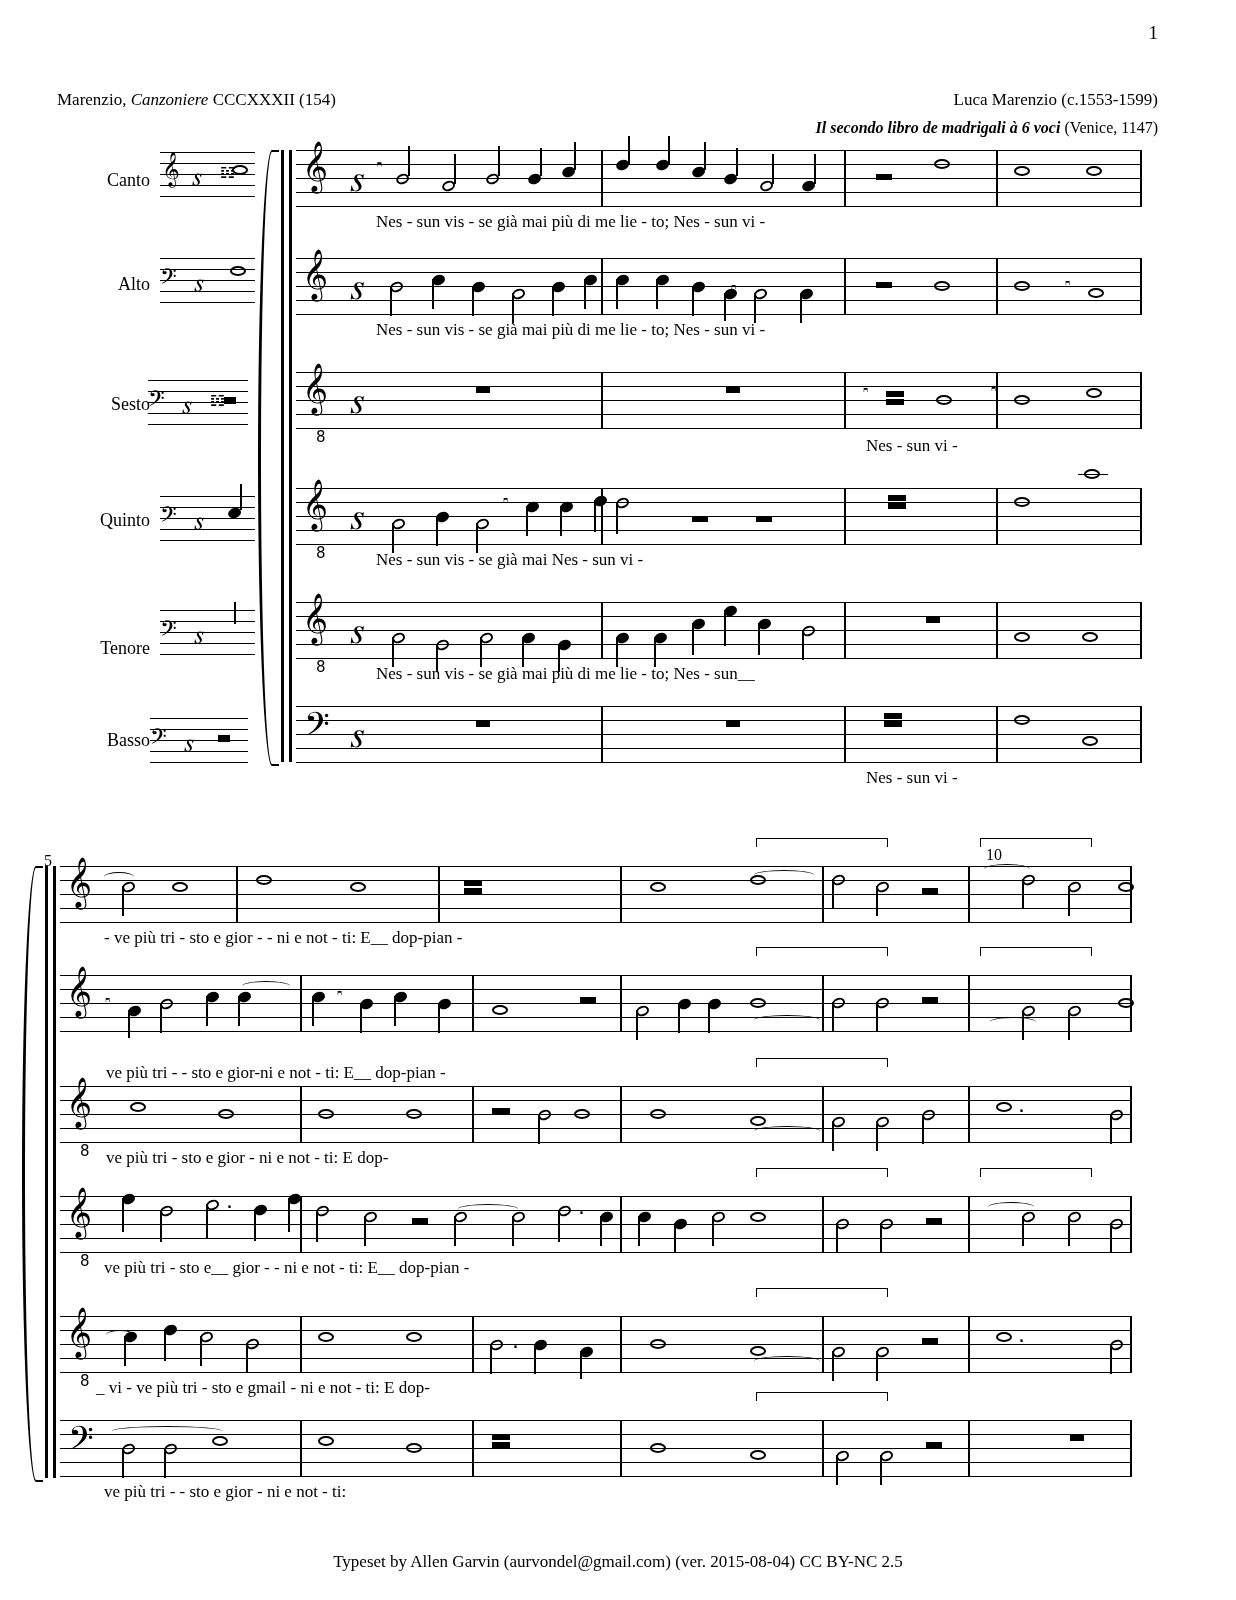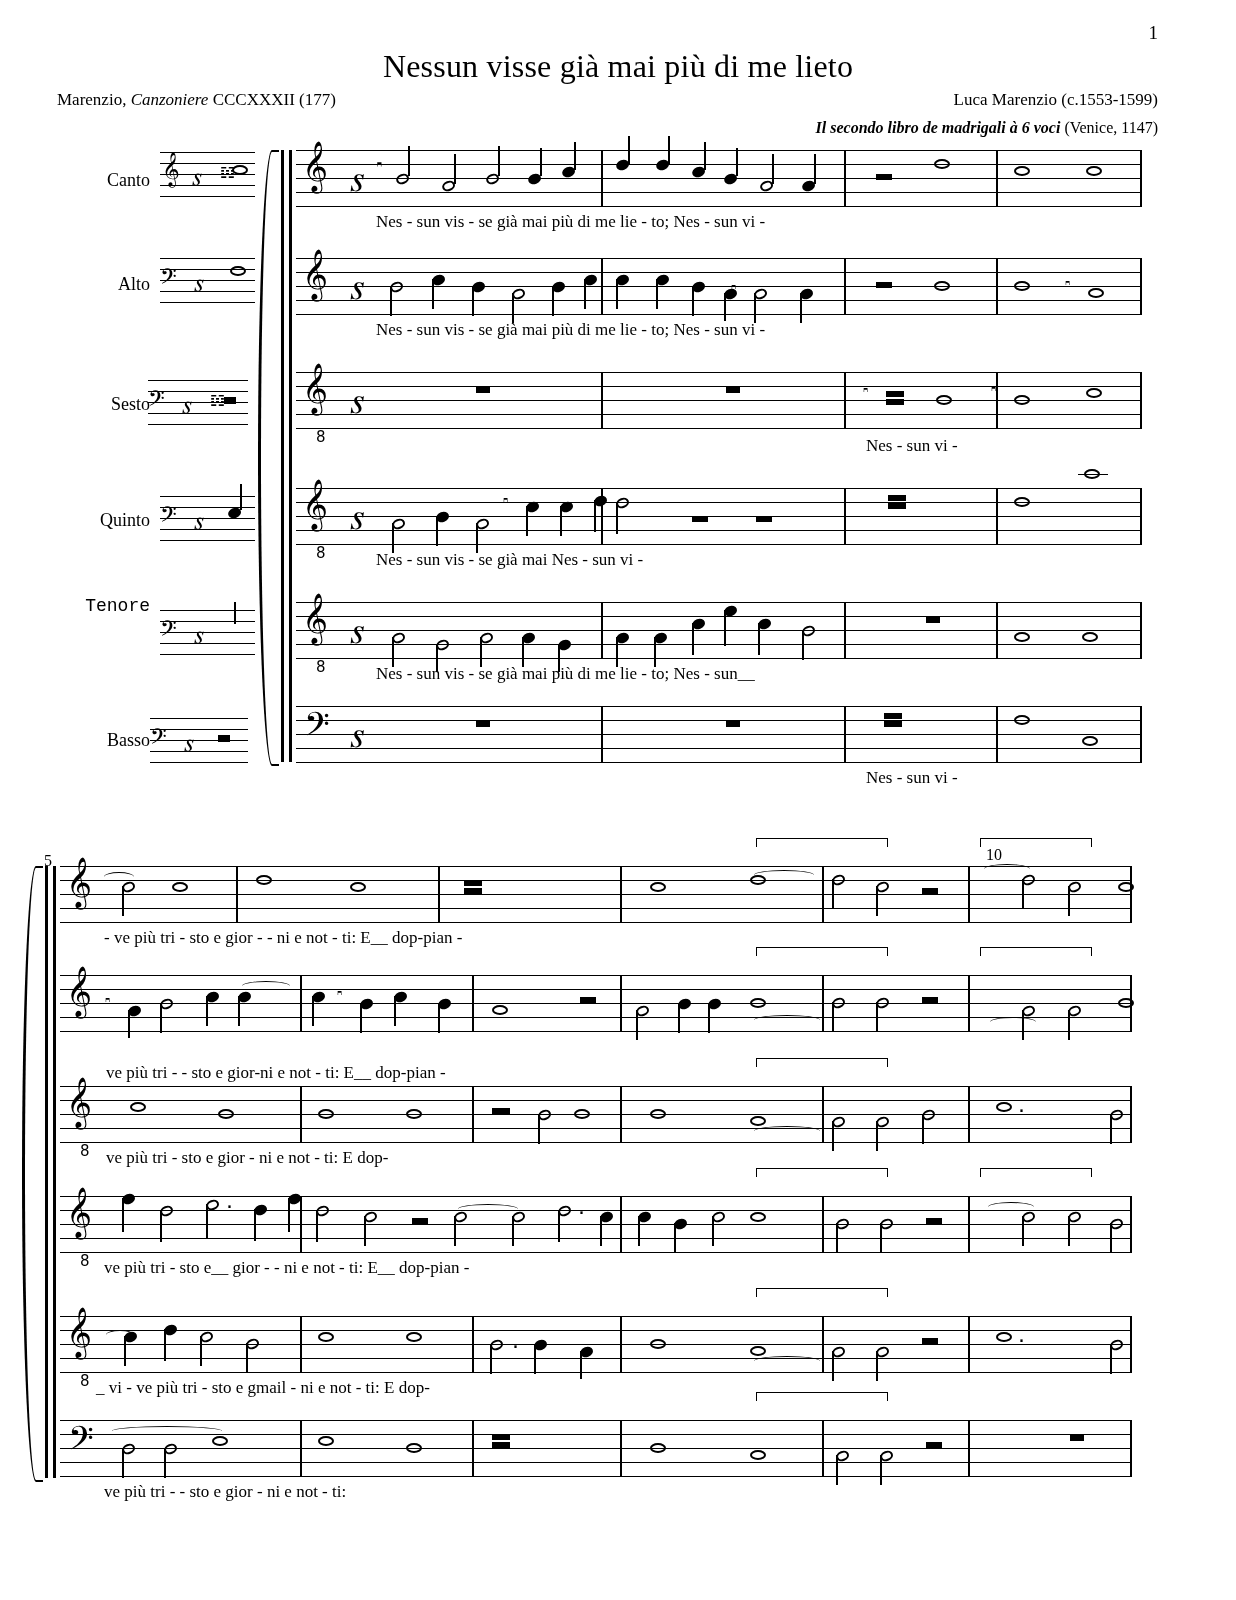--- a/index.html
+++ b/index.html
@@ -173,35 +173,34 @@
     font-style: normal;
   }
 </style>
 </head>
 <body>
 
 <div class="page">
 
   <div class="page-number">1</div>
 
-  <div class="title">Nessun visse già mai più di me lieto</div>
-
-  <div class="credit-left"><span>Marenzio, </span><span class="ital">Canzoniere</span><span> CCCXXXII (177)</span></div>
+
+  <div class="credit-left"><span>Marenzio, </span><span class="ital">Canzoniere</span><span> CCCXXXII (154)</span></div>
 
   <div class="credit-right">Luca Marenzio (c.1553-1599)</div>
 
   <div class="credit-source"><span class="ital">Il secondo libro de madrigali à 6 voci</span><span> (Venice, 1147)</span></div>
 
   <div class="system" style="left:0;top:0;width:1236px;height:810px;">
 
     <div class="voice-label" style="left:60px;top:170px;width:90px;">Canto</div>
     <div class="voice-label" style="left:60px;top:274px;width:90px;">Alto</div>
     <div class="voice-label" style="left:50px;top:394px;width:100px;">Sesto</div>
     <div class="voice-label" style="left:50px;top:510px;width:100px;">Quinto</div>
-    <div class="voice-label" style="left:50px;top:596px;width:100px;font-family:Liberation Mono, monospace;">Tenore</div>
+    <div class="voice-label" style="left:50px;top:638px;width:100px;">Tenore</div>
     <div class="voice-label" style="left:50px;top:730px;width:100px;">Basso</div>
 
     <div class="staff" style="left:160px;top:152px;width:95px;height:44px;">
       <div class="line" style="top:0;width:95px;"></div>
       <div class="line" style="top:11px;width:95px;"></div>
       <div class="line" style="top:22px;width:95px;"></div>
       <div class="line" style="top:33px;width:95px;"></div>
       <div class="line" style="top:44px;width:95px;"></div>
       <div class="gl" style="left:2px;top:2px;font-size:30px;">𝄞</div>
       <div class="gl" style="left:32px;top:11px;font-size:26px;">𝆍</div>
@@ -769,13 +768,14 @@
       <div class="nh open" style="left:820px;top:31px;"></div>
       <div class="stem" style="left:820px;top:35px;height:30px;"></div>
       <div class="rest-h" style="left:866px;top:22px;width:16px;height:6px;"></div>
       <div class="barline" style="left:908px;top:0;height:56px;"></div>
       <div class="rest-h" style="left:1010px;top:14px;width:14px;height:7px;"></div>
       <div class="barline" style="left:1070px;top:0;height:56px;"></div>
     </div>
     <div class="lyric" style="left:104px;top:1482px;">ve più tri    -     - sto e     gior  -     ni e    not -  ti:</div>
   </div>
 
+  <div class="footer">Typeset by Allen Garvin (aurvondel@gmail.com) (ver. 2015-08-04) CC BY-NC 2.5</div>
 </div>
 
 </body></html>

